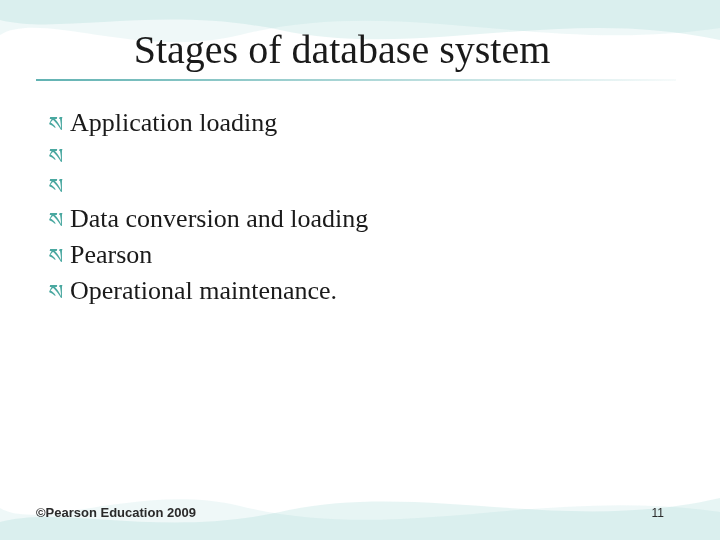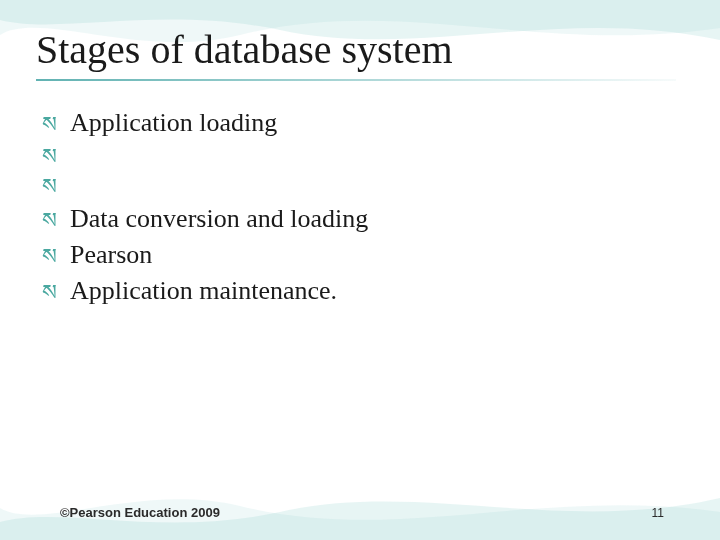--- a/index.html
+++ b/index.html
@@ -7,20 +7,21 @@
   body {
     font-family: Georgia, 'Times New Roman', serif;
     background: #ffffff;
     position: relative;
   }
   .slide {
     width: 700px;
     height: 540px;
     position: relative;
     padding: 28px 52px 0 36px;
+    text-align: center;
   }
   .bg-wave {
     position: absolute;
     top: 0; left: 0;
     width: 720px; height: 540px;
     z-index: 0;
     pointer-events: none;
   }
   .content {
     position: relative;
@@ -68,21 +69,20 @@
     display: flex;
     justify-content: space-between;
     align-items: baseline;
     z-index: 1;
   }
   .copyright {
     font-family: "Trebuchet MS", Arial, sans-serif;
     font-size: 13px;
     font-weight: 700;
     color: #2a2a2a;
-    margin-left: 24px;
   }
   .pagenum {
     font-family: "Trebuchet MS", Arial, sans-serif;
     font-size: 12px;
     color: #2a2a2a;
   }
 </style>
 </head>
 <body>
 
@@ -115,21 +115,21 @@
       <li>
         <span class="bullet-icon">ས</span>
         <span>Data conversion and loading</span>
       </li>
       <li>
         <span class="bullet-icon">ས</span>
         <span>Pearson</span>
       </li>
       <li>
         <span class="bullet-icon">ས</span>
-        <span>Application maintenance.</span>
+        <span>Operational maintenance.</span>
       </li>
     </ul>
   </div>
 
   <div class="footer">
     <span class="copyright">©Pearson Education 2009</span>
     <span class="pagenum">11</span>
   </div>
 
 </div>

